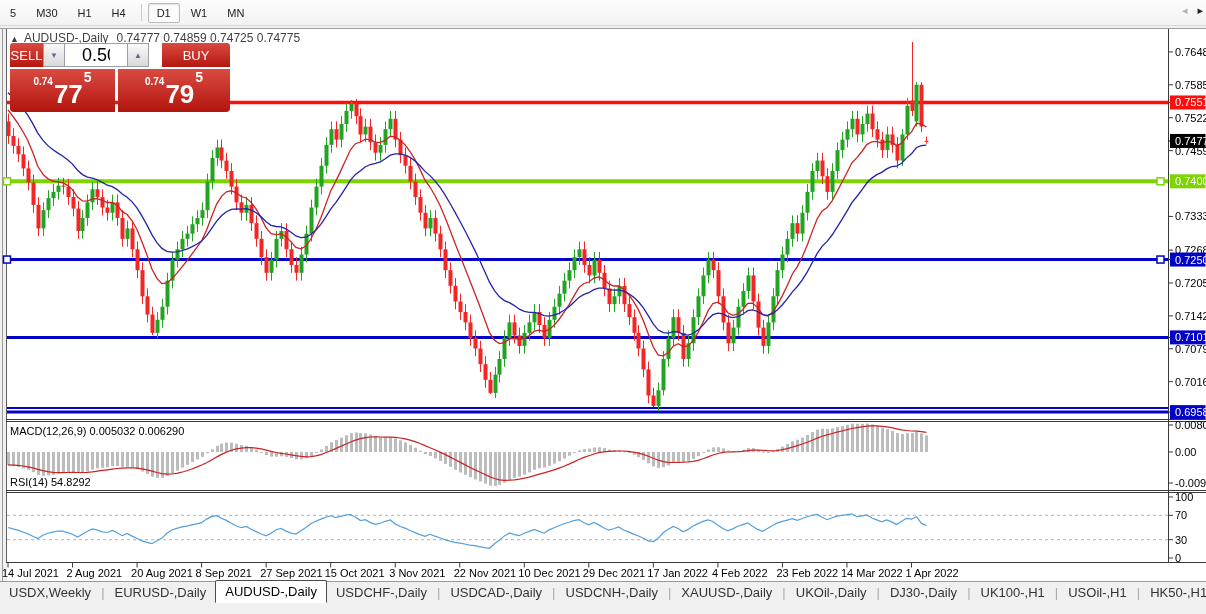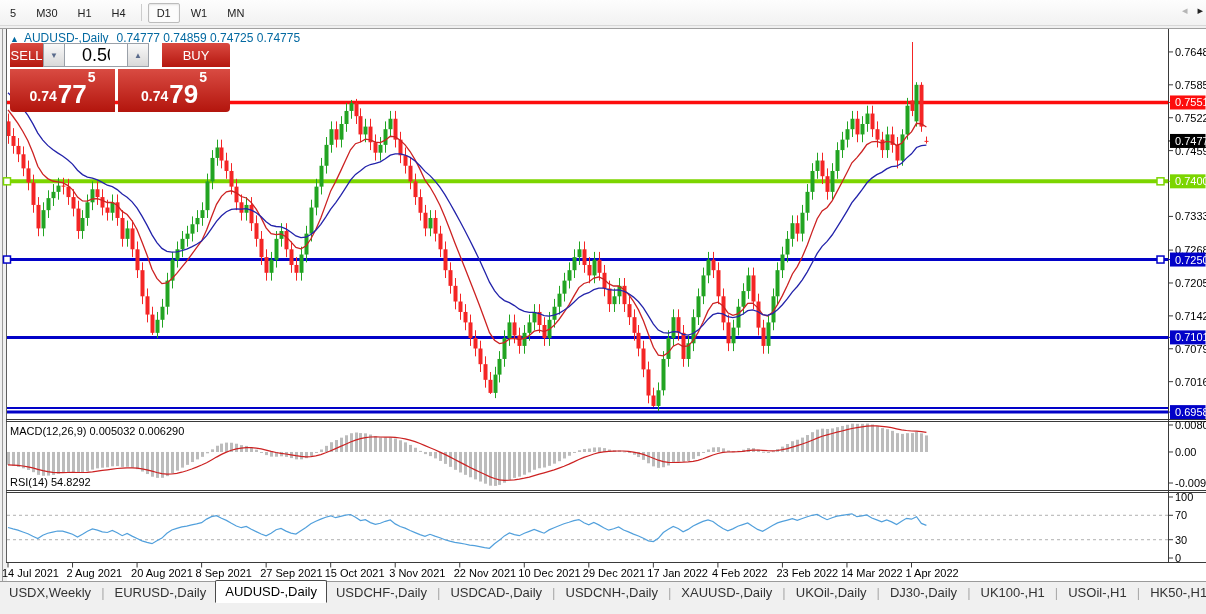--- a/index.html
+++ b/index.html
@@ -6,40 +6,40 @@
   body{width:1206px;height:614px;position:relative;background:#f0f0f0;
        font-family:"Liberation Sans",sans-serif;overflow:hidden}
   
   .toolbar{position:absolute;left:0;top:0;width:1206px;height:25px;
     background:linear-gradient(#fdfdfd,#f2f2f2);border-bottom:1px solid #d8d8d8;
     display:flex;align-items:center;font-size:11px;color:#222;z-index:10}
   .tb-item{padding:3px 8px;margin:0 1px;border:1px solid transparent;border-radius:2px;cursor:pointer;white-space:nowrap}
   .tb-item.active{background:#fcfcfc;border-color:#bcbcbc;box-shadow:inset 0 1px 2px #e2e2e2}
   .tb-sep{width:1px;height:17px;background:#cccccc;margin:0 5px}
   
-  .chart-title{position:absolute;left:10px;top:31px;font-size:12px;color:#0369a1;z-index:6;white-space:nowrap}
+  .chart-title{position:absolute;left:10px;top:31px;font-size:12px;color:#404040;z-index:6;white-space:nowrap}
   .chart-title .tri{font-size:9px;margin-right:5px}
   .chart-title .ohlc{margin-left:8px}
   
   .trade-panel{position:absolute;left:10px;top:43px;width:220px;z-index:7;user-select:none}
   .tp-row1{display:flex;height:24px}
   .btn-sell,.btn-buy{background:linear-gradient(#da4a41,#b5170f);color:#fff;font-size:13px;
     display:flex;align-items:center;justify-content:center;cursor:pointer}
   .btn-sell{width:33px;border-radius:3px 0 0 0}
   .btn-buy{flex:1;margin-left:13px;border-radius:0 3px 0 0}
   .spin-btn{width:22px;background:linear-gradient(#f9f9f9,#d9d9d9);border:1px solid #9aa0a8;
     display:flex;align-items:center;justify-content:center;color:#5a6b8c;font-size:8px;cursor:pointer;box-sizing:border-box}
   .vol-input{width:62px;border:1px solid #9aa0a8;border-left:none;border-right:none;text-align:right;
     font-size:18px;padding:0 17px;height:24px;box-sizing:border-box;font-family:"Liberation Sans",sans-serif;color:#000;background:#fff}
   .tp-row2{display:flex;margin-top:2px;height:43px}
   .price-box{background:linear-gradient(#d94b42,#b3150d);color:#fff;display:flex;align-items:flex-end;
     justify-content:center;padding-bottom:3px;cursor:pointer}
   .pb-sell{width:105px;border-radius:0 0 0 4px;margin-right:3px}
   .pb-buy{flex:1;border-radius:0 0 4px 0}
-  .pb-prefix{font-size:14px;font-weight:700;margin-bottom:5px}
+  .pb-prefix{font-size:10px;font-weight:700;margin-bottom:22px}
   .pb-big{font-size:26px;font-weight:700;line-height:30px;margin:0 1px}
   .pb-sup{font-size:14px;font-weight:700;margin-bottom:24px}
   
   .ind-label{position:absolute;font-size:11px;color:#000;z-index:5;white-space:nowrap}
   #macd-label{left:10px;top:425px}
   #rsi-label{left:10px;top:476px}
   
   .tabs{position:absolute;left:0;top:581px;width:1206px;height:21px;background:#f0f0f0;
     border-top:1px solid #9a9a9a;display:flex;align-items:stretch;font-size:13px;color:#333;z-index:10}
   .tab{display:flex;align-items:center;padding:4px 9px;cursor:pointer;white-space:nowrap}

